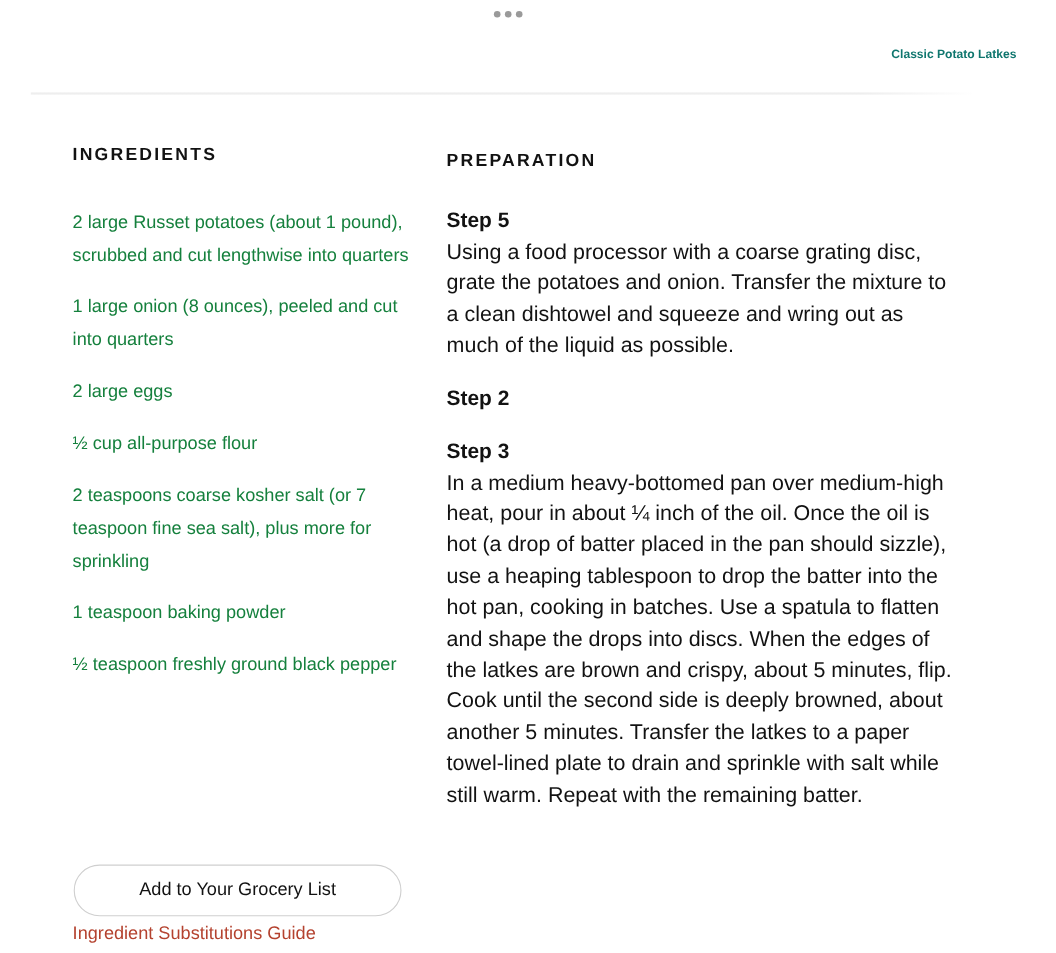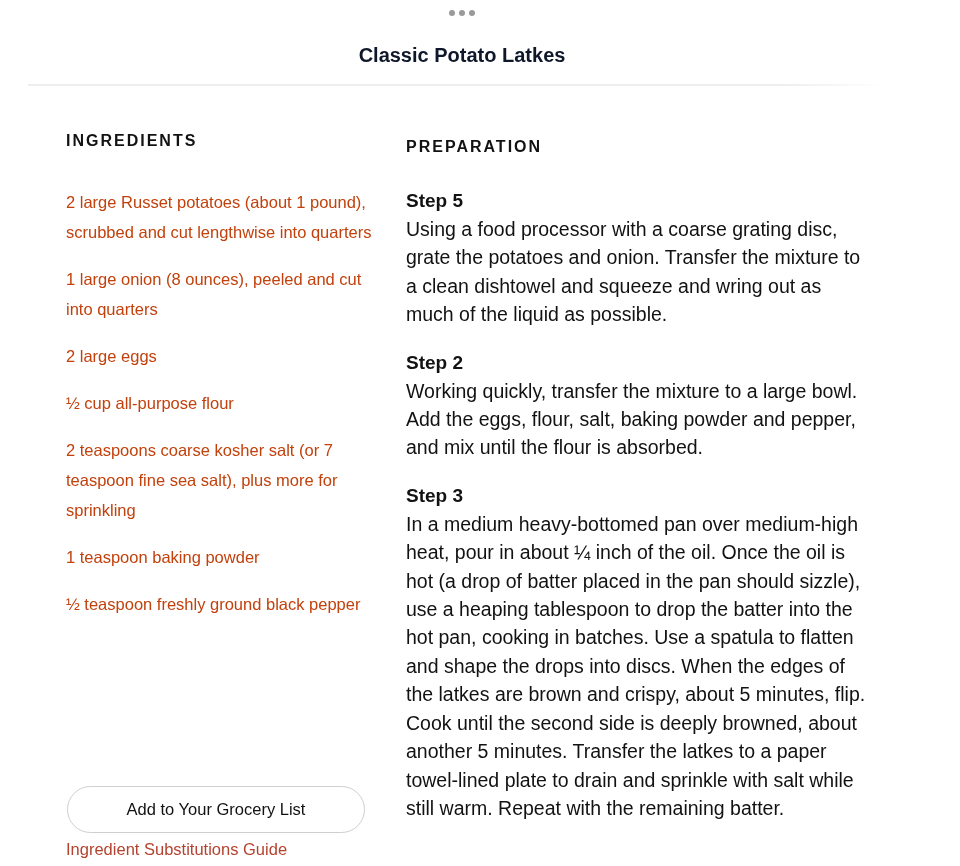--- a/index.html
+++ b/index.html
@@ -31,24 +31,24 @@
       height: 6px;
       border-radius: 50%;
       background: #9a9a9a;
       display: block;
     }
     .page-title {
       position: absolute;
       left: 0;
       width: 924px;
       top: 44px;
-      text-align: center;
+      text-align: right;
       font-weight: bold;
-      font-size: 20px;
-      color: #0f172a;
+      font-size: 11px;
+      color: #0f766e;
     }
     .separator {
       position: absolute;
       left: 28px;
       top: 84px;
       width: 858px;
       height: 2px;
       background: linear-gradient(to right, #eeeeee 0%, #eeeeee 88%, #ffffff 100%);
     }
     .section-heading {
@@ -68,21 +68,21 @@
       left: 66px;
       top: 187px;
       width: 310px;
       list-style: none;
       margin: 0;
       padding: 0;
     }
     .ingredients-list li {
       font-size: 16.5px;
       line-height: 30px;
-      color: #c2410c;
+      color: #15803d;
       margin-bottom: 17px;
     }
     .grocery-button {
       position: absolute;
       left: 67px;
       top: 786px;
       width: 298px;
       height: 47px;
       border: 1px solid #cfcfcf;
       border-radius: 24px;
@@ -153,19 +153,18 @@
 
 <h2 class="section-heading preparation-heading">PREPARATION</h2>
 
 <div class="steps">
   <div class="step">
     <div class="step-title">Step 5</div>
     <div class="step-text">Using a food processor with a coarse grating disc, grate the potatoes and onion. Transfer the mixture to a clean dishtowel and squeeze and wring out as much of the liquid as possible.</div>
   </div>
   <div class="step">
     <div class="step-title">Step 2</div>
-    <div class="step-text">Working quickly, transfer the mixture to a large bowl. Add the eggs, flour, salt, baking powder and pepper, and mix until the flour is absorbed.</div>
   </div>
   <div class="step">
     <div class="step-title">Step 3</div>
     <div class="step-text">In a medium heavy-bottomed pan over medium-high heat, pour in about ¼ inch of the oil. Once the oil is hot (a drop of batter placed in the pan should sizzle), use a heaping tablespoon to drop the batter into the hot pan, cooking in batches. Use a spatula to flatten and shape the drops into discs. When the edges of the latkes are brown and crispy, about 5 minutes, flip. Cook until the second side is deeply browned, about another 5 minutes. Transfer the latkes to a paper towel-lined plate to drain and sprinkle with salt while still warm. Repeat with the remaining batter.</div>
   </div>
 </div>
 
 </body></html>

